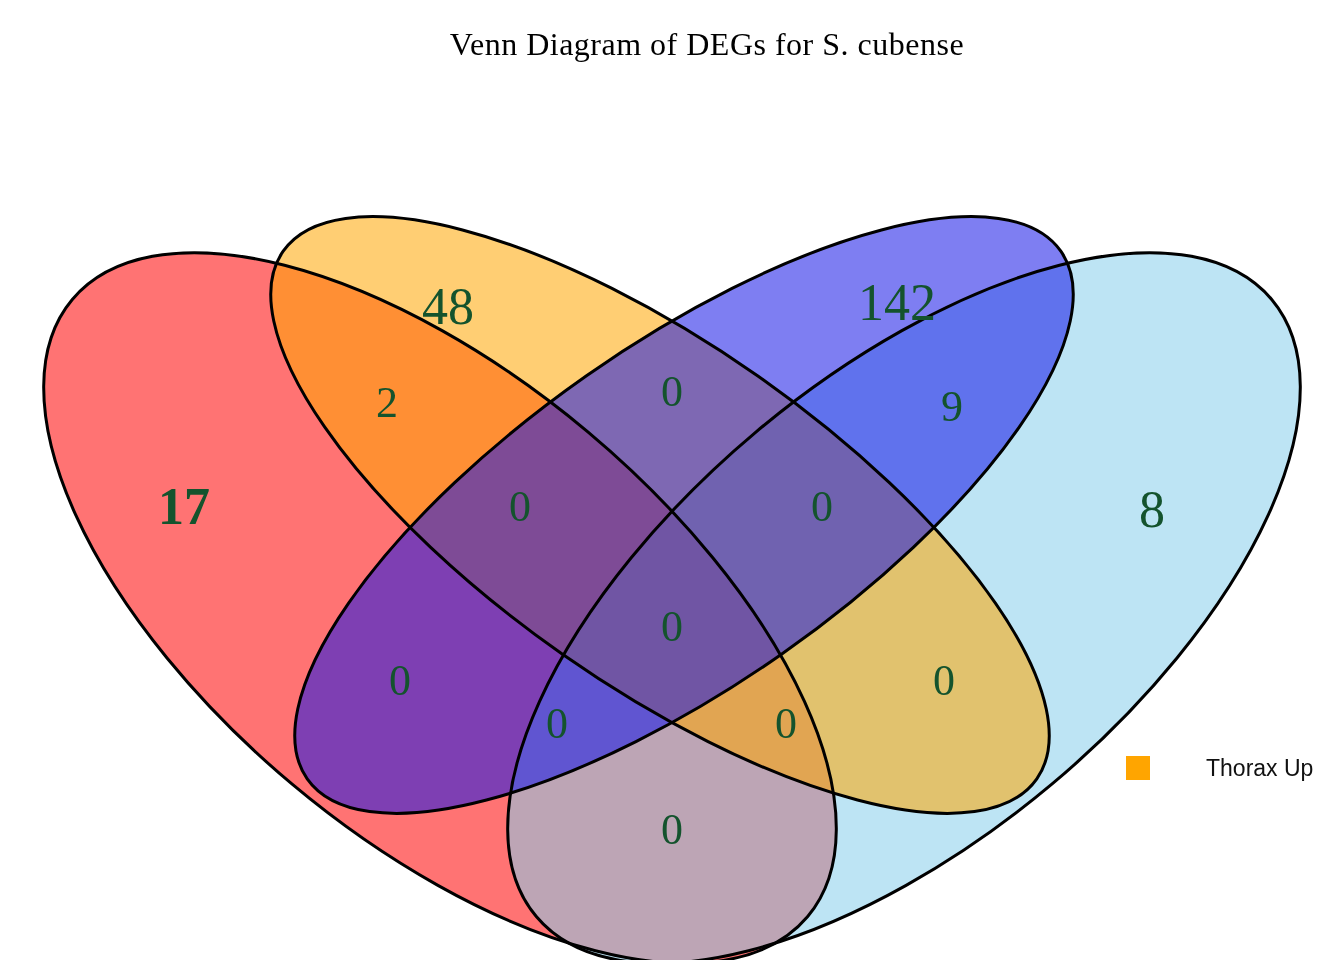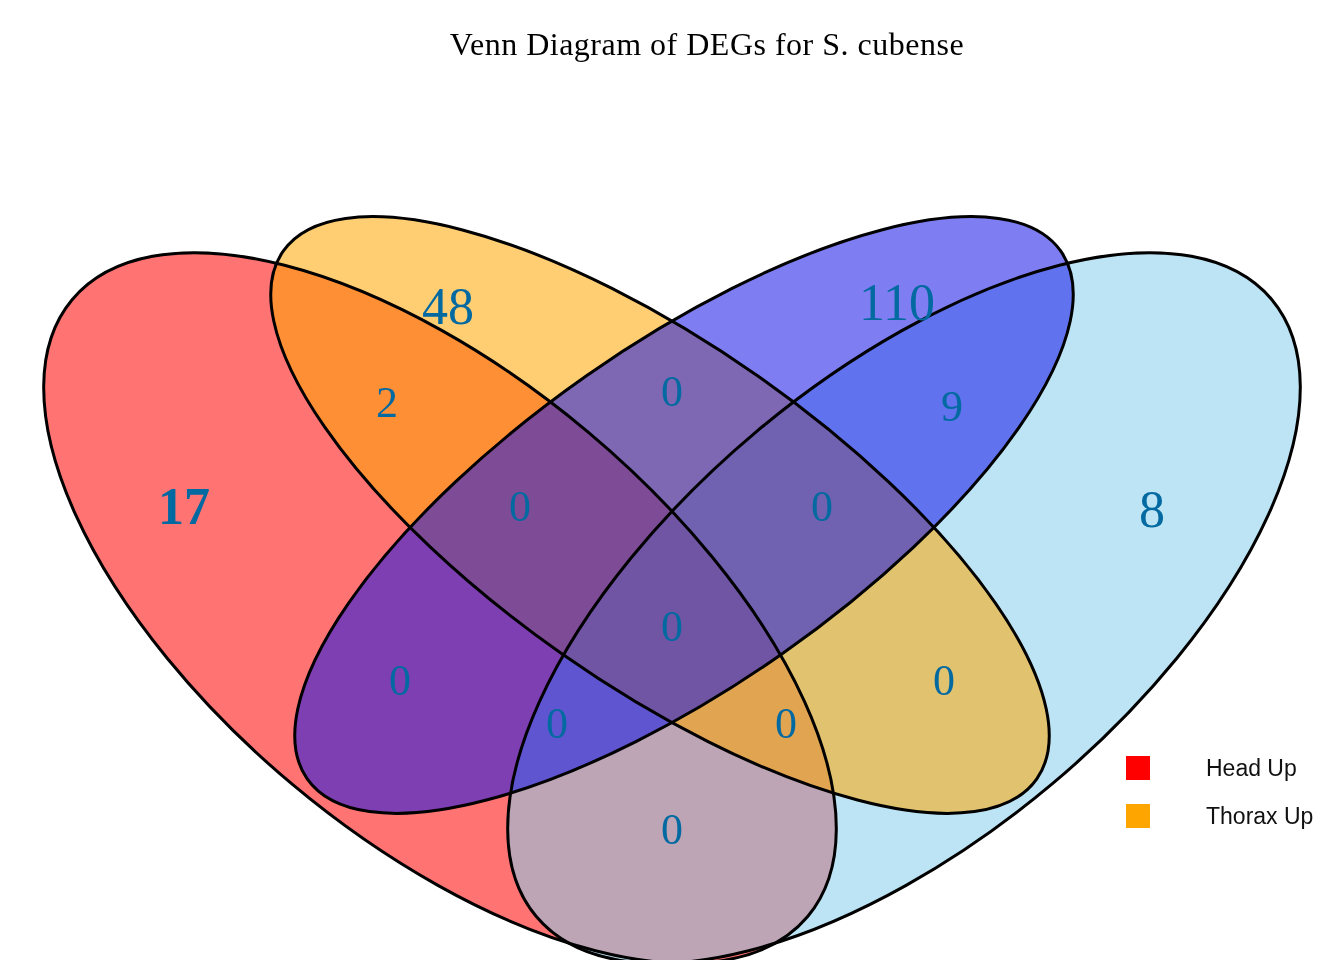--- a/index.html
+++ b/index.html
@@ -37,21 +37,21 @@
   #regions {
     position: absolute;
     inset: 0;
     pointer-events: none;
   }
   .region-label {
     position: absolute;
     transform: translate(-50%, -50%);
     font-size: 44px;
     line-height: 1;
-    color: #0369a1;
+    color: #14532d;
   }
   .region-label.big {
     font-size: 52px;
   }
   .legend {
     position: absolute;
     left: 1126px;
     top: 744px;
     font-family: "Liberation Sans", "DejaVu Sans", sans-serif;
     font-size: 23px;
@@ -94,39 +94,35 @@
       <ellipse cx="440" cy="608" rx="480" ry="230" transform="rotate(40 440 608)"></ellipse>
       <ellipse cx="904" cy="608" rx="480" ry="230" transform="rotate(-40 904 608)"></ellipse>
       <ellipse cx="660" cy="515" rx="460" ry="170" transform="rotate(35 660 515)"></ellipse>
       <ellipse cx="684" cy="515" rx="460" ry="170" transform="rotate(-35 684 515)"></ellipse>
     </g>
   </svg>
 
   <div id="regions">
       <div class="region-label big" style="left: 184px; top: 507px; font-weight: bold;">17</div>
       <div class="region-label big" style="left: 448px; top: 307px;">48</div>
-      <div class="region-label big" style="left: 897px; top: 303px;">110</div>
+      <div class="region-label big" style="left: 897px; top: 303px;">142</div>
       <div class="region-label big" style="left: 1152px; top: 510px;">8</div>
       <div class="region-label" style="left: 387px; top: 403px;">2</div>
       <div class="region-label" style="left: 952px; top: 407px;">9</div>
       <div class="region-label" style="left: 672px; top: 392px;">0</div>
       <div class="region-label" style="left: 520px; top: 507px;">0</div>
       <div class="region-label" style="left: 822px; top: 507px;">0</div>
       <div class="region-label" style="left: 672px; top: 627px;">0</div>
       <div class="region-label" style="left: 400px; top: 681px;">0</div>
       <div class="region-label" style="left: 557px; top: 724px;">0</div>
       <div class="region-label" style="left: 786px; top: 724px;">0</div>
       <div class="region-label" style="left: 944px; top: 681px;">0</div>
       <div class="region-label" style="left: 672px; top: 830px;">0</div>
     </div>
 
   <div class="legend" id="legend">
       <div class="legend-row">
-        <span class="legend-swatch" style="background: rgb(255, 0, 0);"></span>
-        <span class="legend-label">Head Up</span>
-      </div>
-      <div class="legend-row">
         <span class="legend-swatch" style="background: rgb(255, 165, 0);"></span>
         <span class="legend-label">Thorax Up</span>
       </div>
     </div>
 
 </div>
 
 </body></html>

